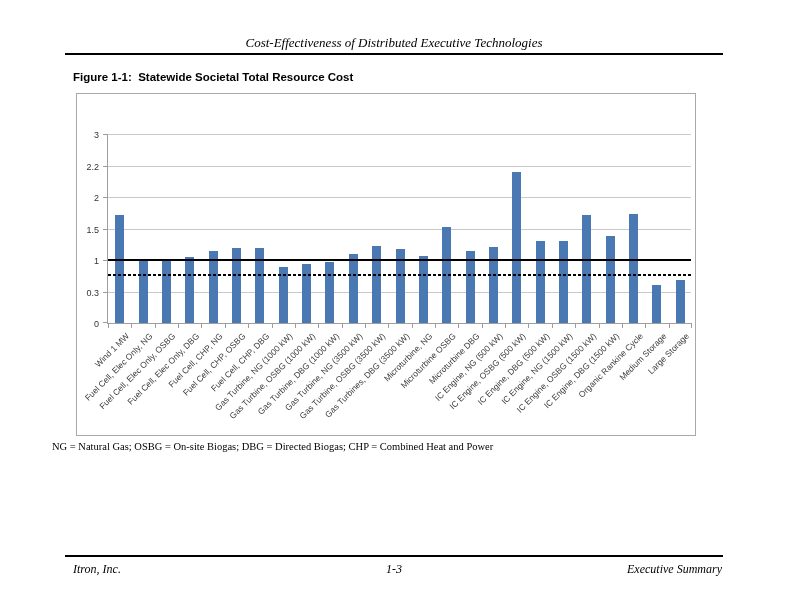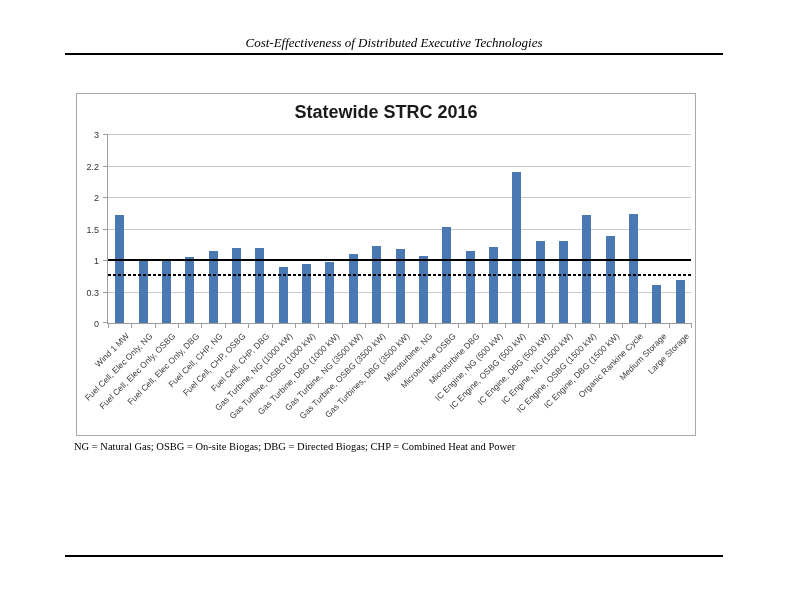--- a/index.html
+++ b/index.html
@@ -29,41 +29,41 @@
   .refline.solid  { height:2px; }
   .refline.dotted { height:2px; }
 
   .y-labels { position:absolute; left:0; top:41px; width:26px; height:189px; }
   .ylab { position:absolute; right:4px; white-space:nowrap; font-size:9px; color:#333; }
 
   .x-labels { position:absolute; left:30px; top:230px; width:584px; height:110px; }
   .xlab { position:absolute; top:7px; white-space:nowrap; font-size:8.5px; color:#3c3c3c;
           transform:rotate(-45deg); transform-origin:100% 0; }
 
-  .footnote { position:absolute; left:74px; top:441px; font-family:"Liberation Serif", serif;
+  .footnote { position:absolute; left:52px; top:441px; font-family:"Liberation Serif", serif;
               font-size:10.5px; color:#000; }
 
   .footer-rule { position:absolute; left:65px; top:555px; width:658px; height:2px; background:#000; }
   .footer-row  { position:absolute; left:65px; top:562px; width:658px; height:16px;
                  font-family:"Liberation Serif", serif; font-style:italic; font-size:12px; color:#000; }
   .footer-left   { position:absolute; left:8px; top:0; }
   .footer-center { position:absolute; left:0; right:0; top:0; text-align:center; }
   .footer-right  { position:absolute; right:1px; top:0; }
 </style>
 </head>
 <body>
 
 <div id="page">
 
   <div class="header-title">Cost-Effectiveness of Distributed Executive Technologies</div>
   <div class="header-rule"></div>
 
+  <div class="figure-caption">Figure 1-1:  Statewide Societal Total Resource Cost</div>
 
   <div class="chart-frame">
-    <div class="chart-title">Statewide STRC 2016</div>
     <div class="y-labels">
         <div class="ylab" style="top: 184px;">0</div>
         <div class="ylab" style="top: 152.5px;">0.3</div>
         <div class="ylab" style="top: 121px;">1</div>
         <div class="ylab" style="top: 89.5px; margin-left: 43px;">1.5</div>
         <div class="ylab" style="top: 58px;">2</div>
         <div class="ylab" style="top: 26.5px;">2.2</div>
         <div class="ylab" style="top: -5px;">3</div>
       </div>
     <div class="plot">
@@ -159,14 +159,19 @@
         <div class="xlab" style="right: 76.76px;">IC Engine, DBG (1500 kW)</div>
         <div class="xlab" style="right: 53.4px;">Organic Rankine Cycle</div>
         <div class="xlab" style="right: 30.04px;">Medium Storage</div>
         <div class="xlab" style="right: 6.68px;">Large Storage</div>
       </div>
   </div>
 
   <div class="footnote">NG = Natural Gas; OSBG = On-site Biogas; DBG = Directed Biogas; CHP = Combined Heat and Power</div>
 
   <div class="footer-rule"></div>
+  <div class="footer-row">
+    <span class="footer-left">Itron, Inc.</span>
+    <span class="footer-center">1-3</span>
+    <span class="footer-right">Executive Summary</span>
+  </div>
 
 </div>
 
 </body></html>

